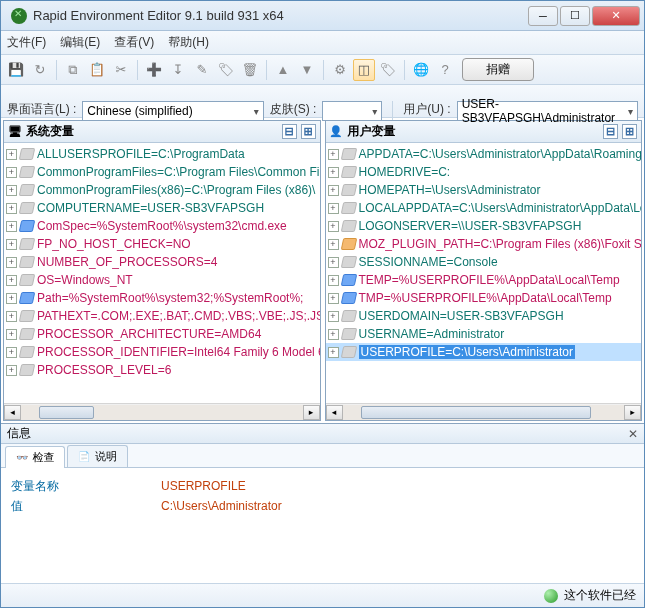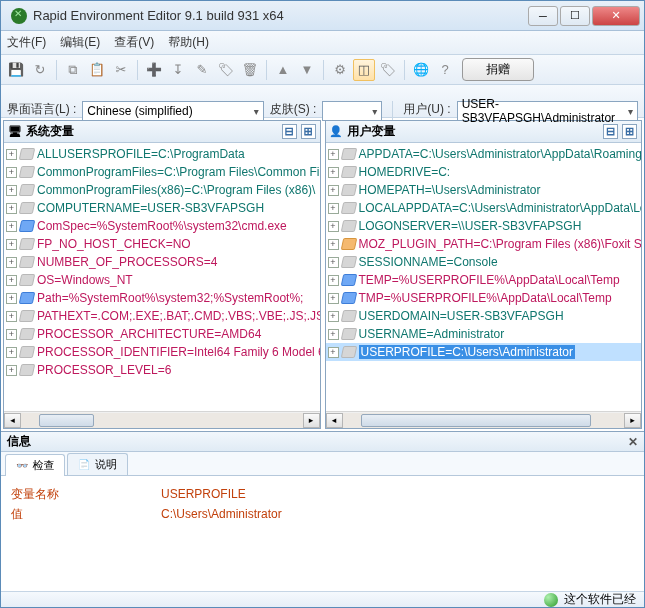--- a/index.html
+++ b/index.html
@@ -43,32 +43,32 @@
 .tag.orange { background: #f5b96f; border: 1px solid #d8953d; }
 .vartxt { color: #0f766e; }
 .vartxt.active { color: #be185d; }
 .row.selected { background: #bfe0ff; }
 .row.selected .vartxt { background: #3a8fe5; color: #fff; padding: 0 2px; }
 .hscroll { height: 17px; background: #f0f0f0; border-top: 1px solid #d5d5d5; display: flex; align-items: center; }
 .hscroll .sbtn { width: 17px; height: 15px; background: linear-gradient(#fafafa,#e0e0e0); border: 1px solid #b5b5b5; display: flex; align-items: center; justify-content: center; font-size: 9px; }
 .hscroll .strack { flex: 1; height: 15px; background: #ece8e3; position: relative; }
 .hscroll .sthumb { position: absolute; height: 13px; top: 1px; background: linear-gradient(#e8eef5,#cfdbe8); border: 1px solid #95a8bc; border-radius: 2px; }
 .infopanel { height: 160px; display: flex; flex-direction: column; border-top: 1px solid #8aa5c0; }
-.info-hd { height: 20px; background: linear-gradient(#f2f7fc,#e0ebf5); border-bottom: 1px solid #b5c8db; display: flex; align-items: center; padding: 0 6px; font-weight: bold; }
+.info-hd { height: 20px; background: linear-gradient(#f2f7fc,#e0ebf5); border-bottom: 1px solid #b5c8db; display: flex; align-items: center; padding: 0 6px; font-weight: normal; }
 .info-hd .spacer { flex: 1; }
 .info-close { font-size: 12px; color: #555; cursor: default; }
 .tabs { height: 24px; display: flex; align-items: flex-end; padding: 0 4px; gap: 2px; background: #f5f9fd; border-bottom: 1px solid #b5c8db; }
 .tab { padding: 3px 10px; border: 1px solid #b5c8db; border-bottom: none; background: #eef4fa; border-radius: 3px 3px 0 0; display: flex; align-items: center; gap: 4px; font-size: 11px; }
 .tab.active { background: #fff; position: relative; top: 1px; }
 .tab-ico { font-size: 10px; }
 .info-body { flex: 1; background: #fff; padding: 8px 10px; }
 .info-row { display: flex; height: 20px; align-items: center; }
-.info-k { width: 150px; color: #c2410c; }
+.info-k { width: 150px; color: #0369a1; }
 .info-v { color: #c2410c; display: flex; align-items: center; gap: 4px; }
-.statusbar { height: 16px; background: linear-gradient(#f5f9fd,#e6eef7); border-top: 1px solid #c5d5e5; display: flex; align-items: center; justify-content: flex-end; padding: 0 8px; gap: 6px; }
+.statusbar { height: 24px; background: linear-gradient(#f5f9fd,#e6eef7); border-top: 1px solid #c5d5e5; display: flex; align-items: center; justify-content: flex-end; padding: 0 8px; gap: 6px; }
 .globe { width: 14px; height: 14px; border-radius: 50%; background: radial-gradient(circle at 30% 30%, #aef0ae, #2a9a2a); }
 </style>
 </head>
 <body>
 
 <div class="window">
 
   <div class="titlebar">
     <div class="app-icon"></div>
     <div class="title-text">Rapid Environment Editor 9.1 build 931 x64</div>

